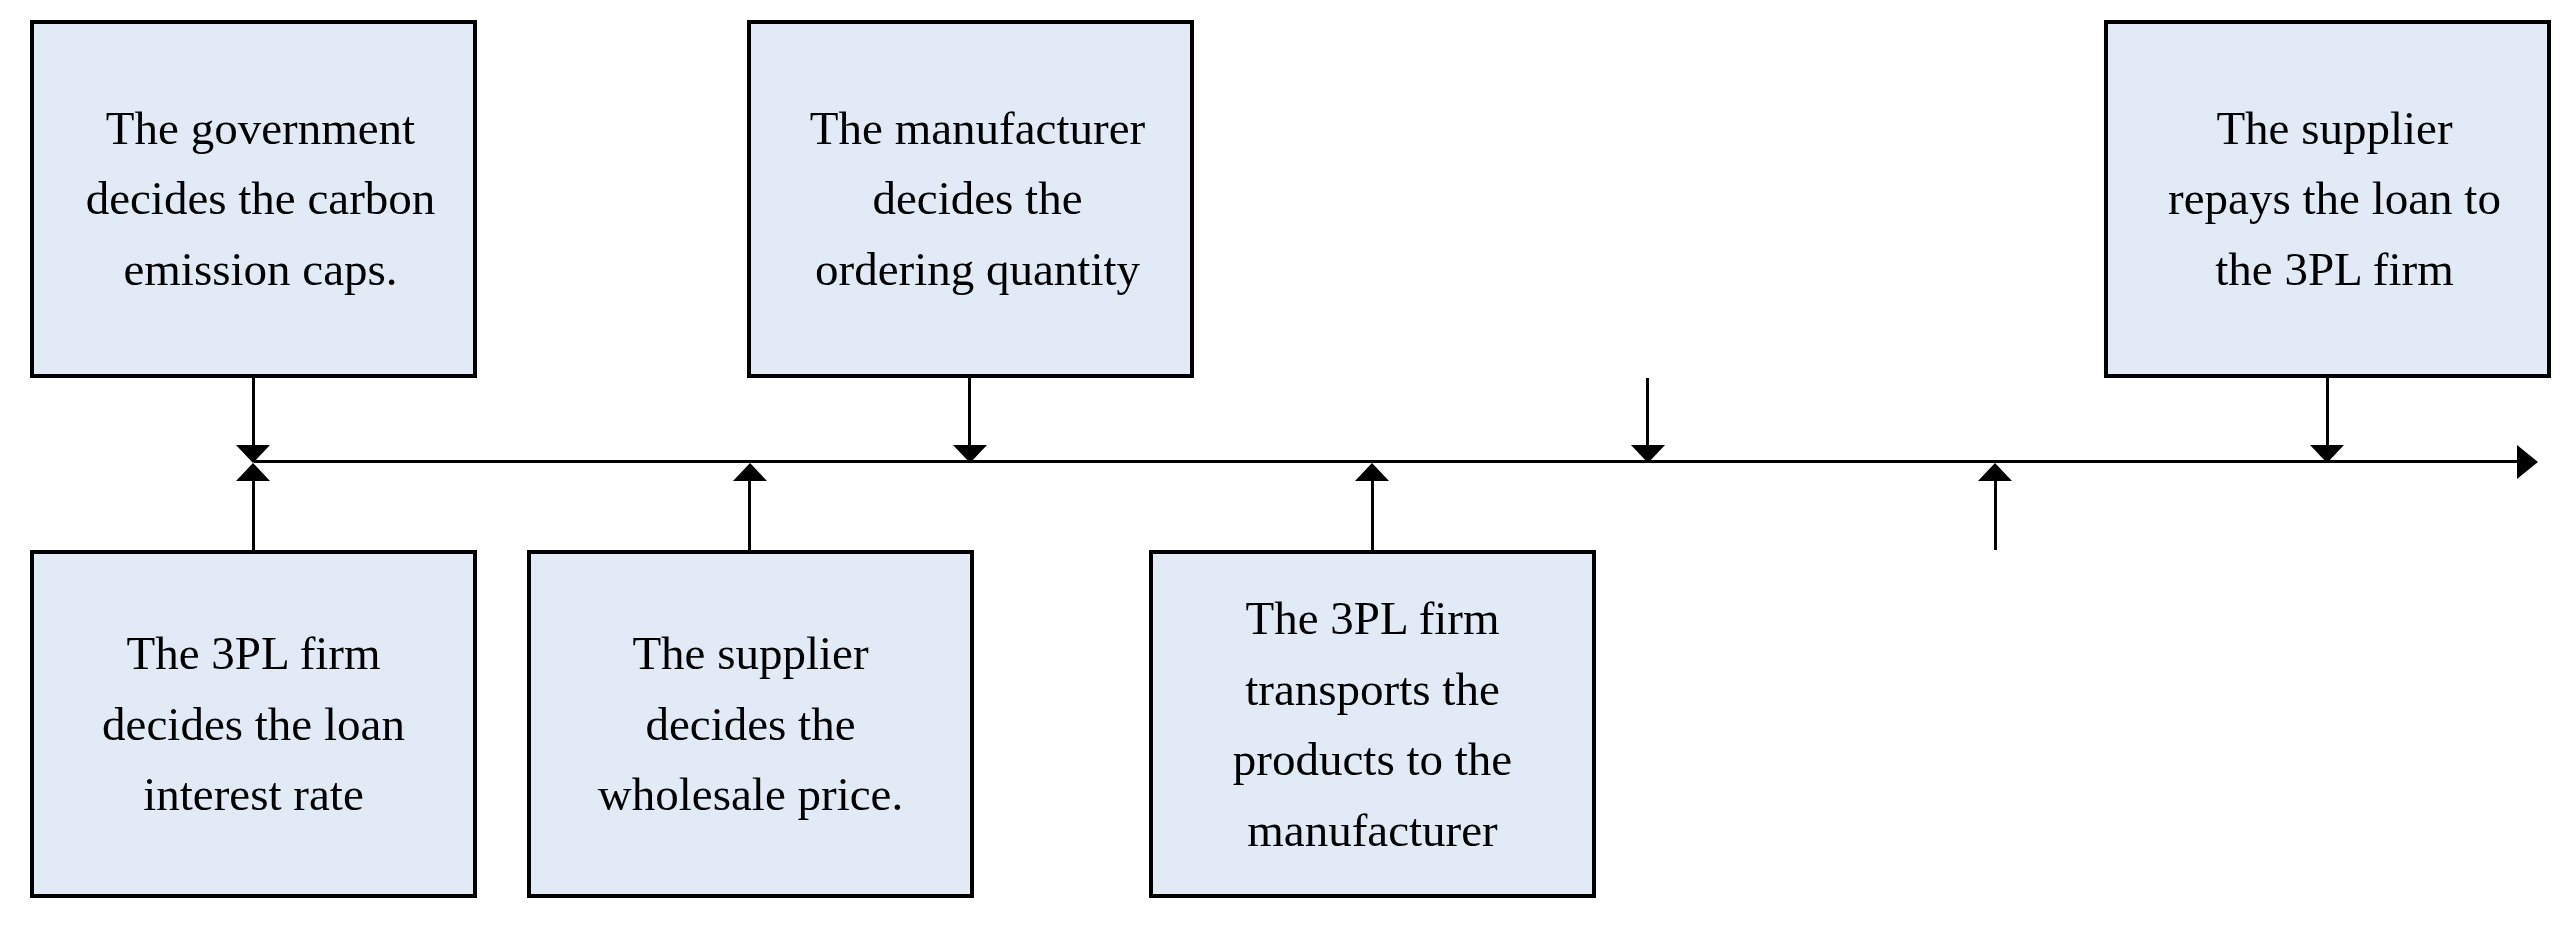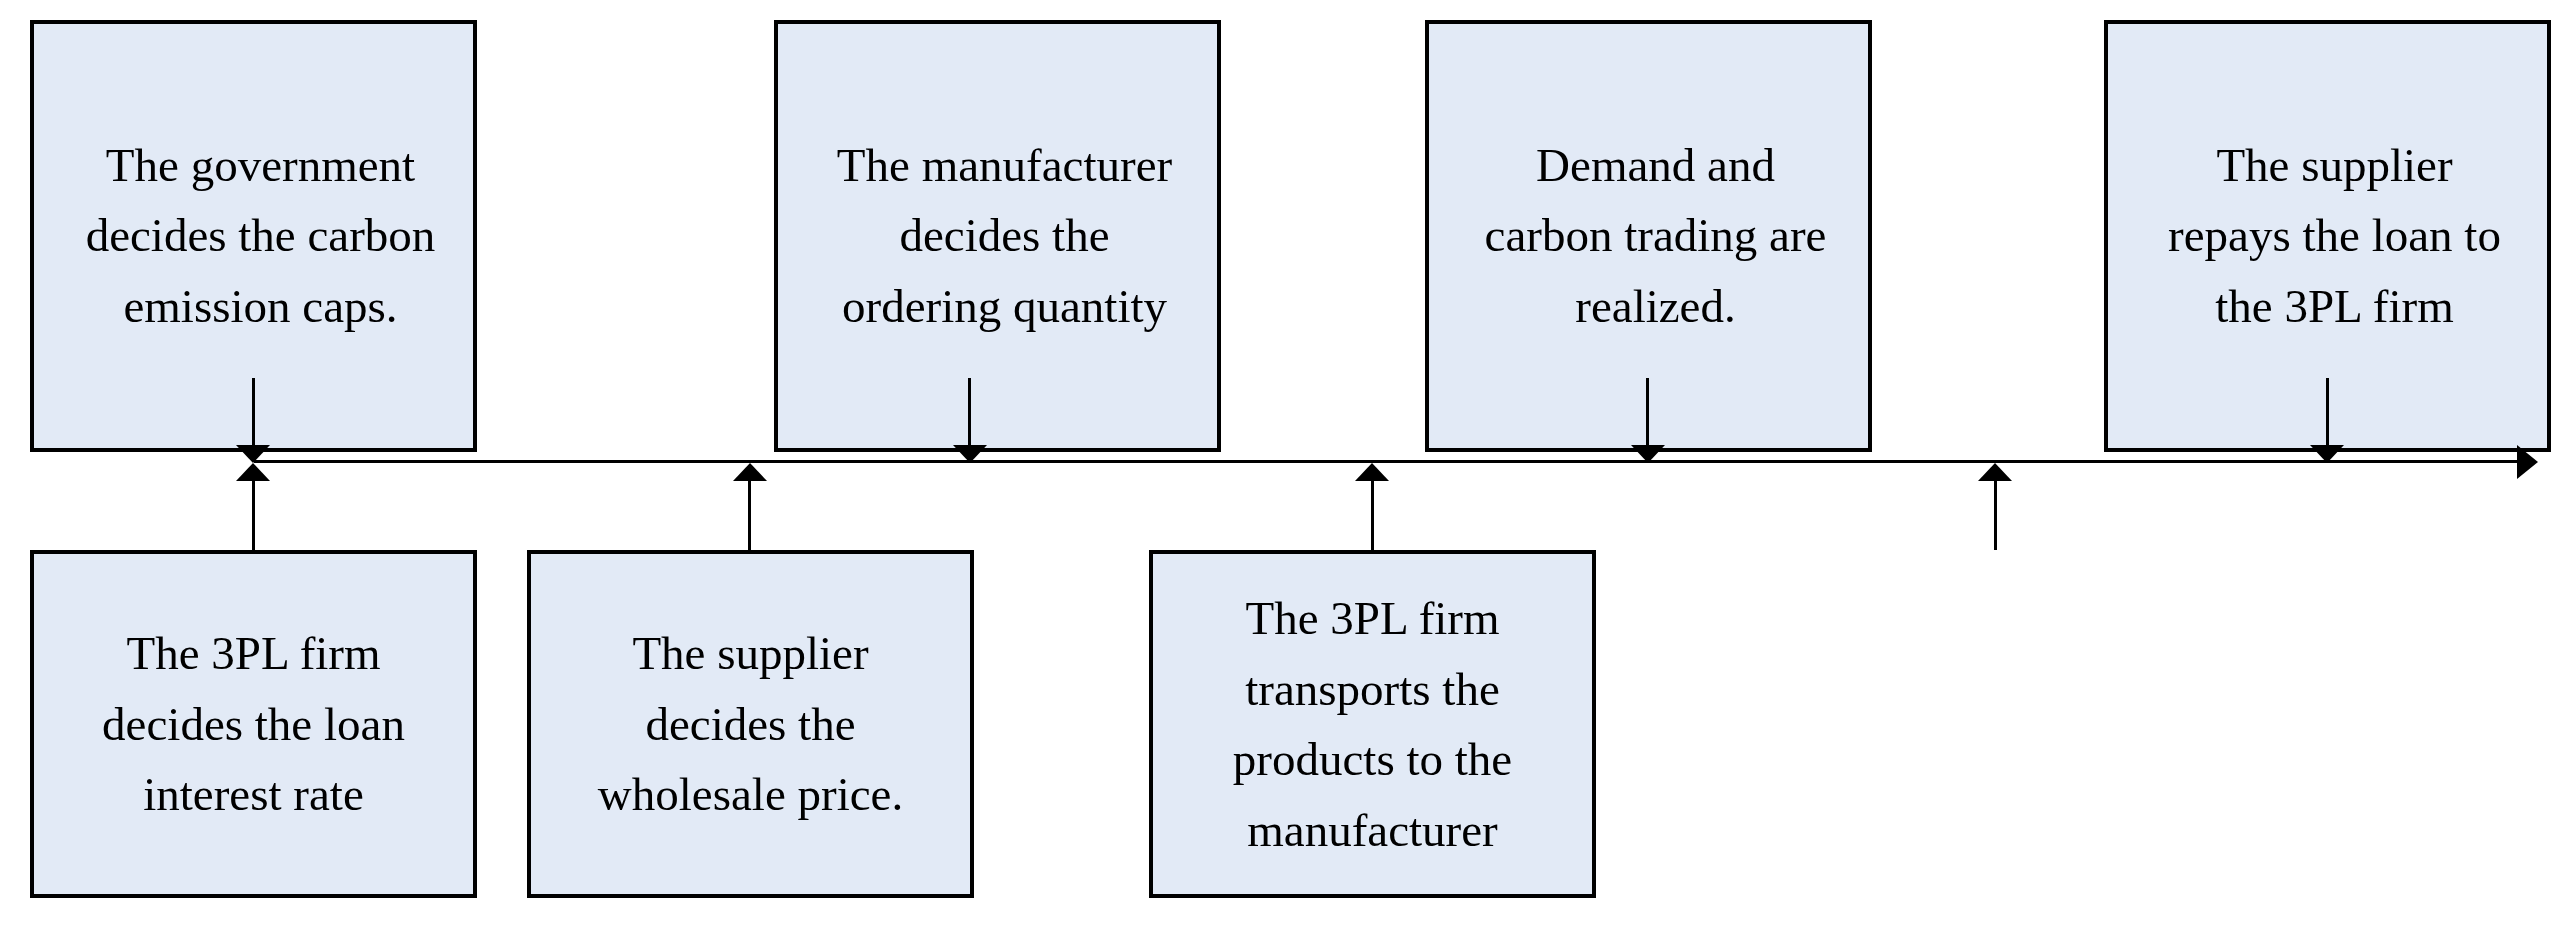--- a/index.html
+++ b/index.html
@@ -20,21 +20,21 @@
     position:absolute;
     box-sizing:border-box;
     width:447px;
     border:4.1px solid var(--stroke);
     background:var(--box-fill);
     display:flex;
     align-items:center;
     justify-content:center;
     text-align:center;
   }
-  .box.top-row{top:19.6px;height:432px;padding-left:14px;}
+  .box.top-row{top:19.6px;height:358px;padding-left:14px;}
   .box.bottom-row{top:550px;height:348px;}
   .box-text{
     display:block;
     white-space:pre-line;
     font-size:47px;
     line-height:1.5;
     color:var(--stroke);
     padding:0 6.5px;
   }
   .vline{
@@ -70,29 +70,24 @@
 </head>
 <body>
 
 <div class="diagram">
 
   <div class="box top-row" style="left:30px">
     <span class="box-text">The government
 decides the carbon
 emission caps.</span>
   </div>
-  <div class="box top-row" style="left:774px">
+  <div class="box top-row" style="left:747px">
     <span class="box-text">The manufacturer
 decides the
 ordering quantity</span>
-  </div>
-  <div class="box top-row" style="left:1425px">
-    <span class="box-text">Demand and
-carbon trading are
-realized.</span>
   </div>
   <div class="box top-row" style="left:2104px">
     <span class="box-text">The supplier
 repays the loan to
 the 3PL firm</span>
   </div>
 
   <div class="box bottom-row" style="left:30px">
     <span class="box-text">The 3PL firm
 decides the loan

